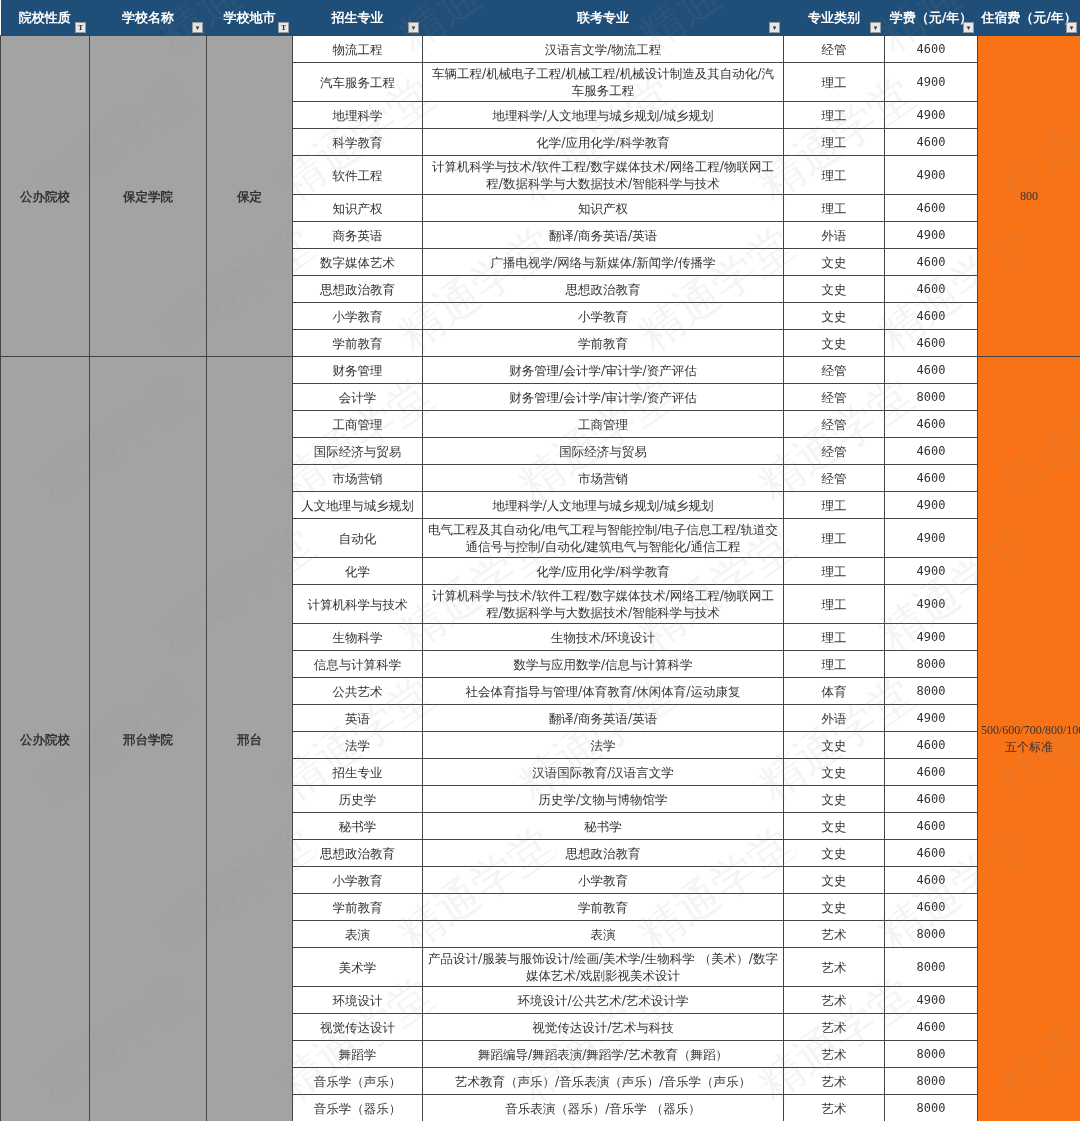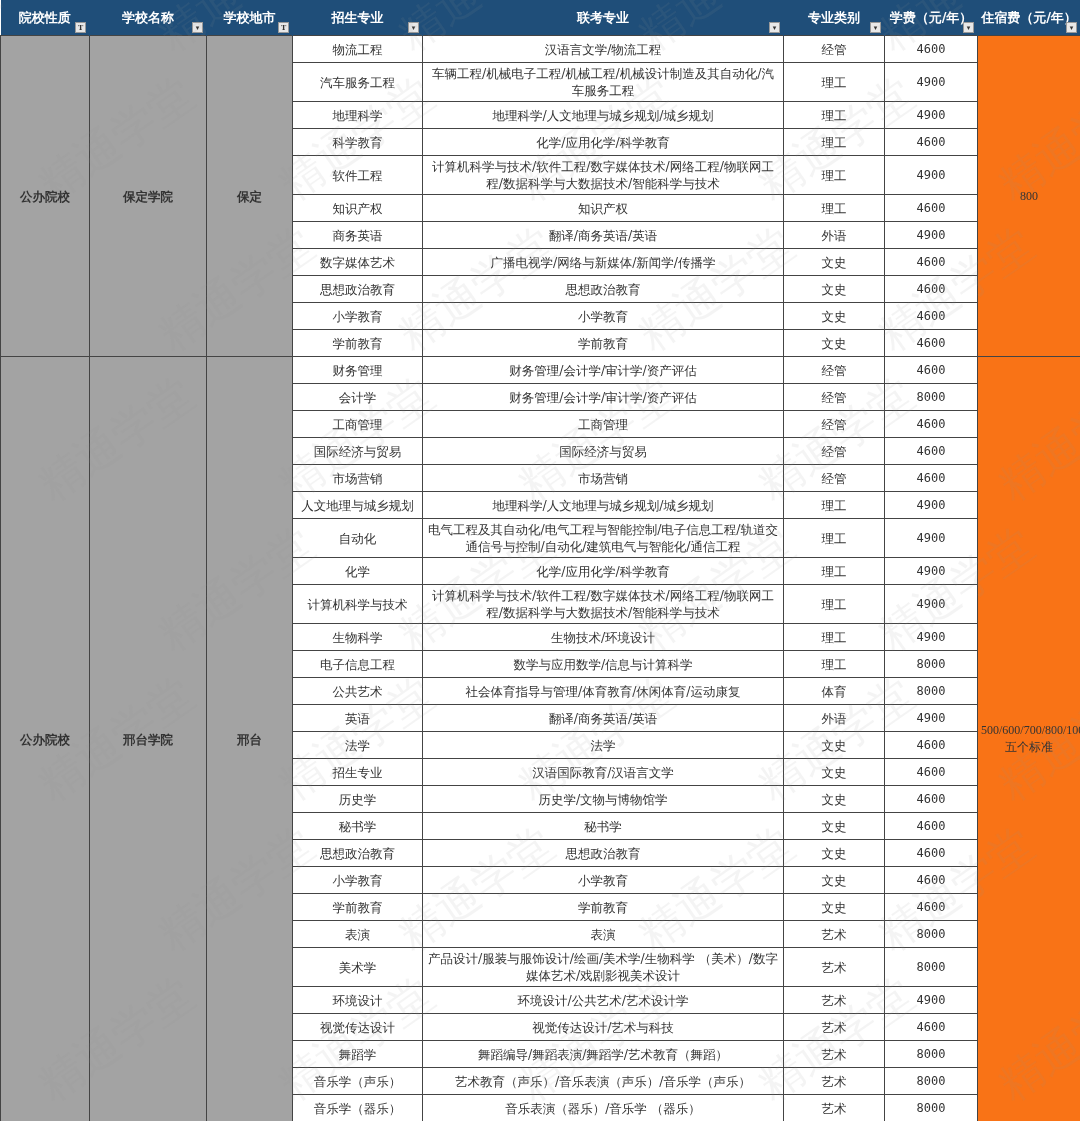--- a/index.html
+++ b/index.html
@@ -177,21 +177,21 @@
         <td class="tall">理工</td>
         <td class="tall num">4900</td>
       </tr>
       <tr>
         <td class="">生物科学</td>
         <td class="">生物技术/环境设计</td>
         <td class="">理工</td>
         <td class=" num">4900</td>
       </tr>
       <tr>
-        <td class="">电子信息工程</td>
+        <td class="">信息与计算科学</td>
         <td class="">数学与应用数学/信息与计算科学</td>
         <td class="">理工</td>
         <td class=" num">8000</td>
       </tr>
       <tr>
         <td class="">公共艺术</td>
         <td class="">社会体育指导与管理/体育教育/休闲体育/运动康复</td>
         <td class="">体育</td>
         <td class=" num">8000</td>
       </tr>

